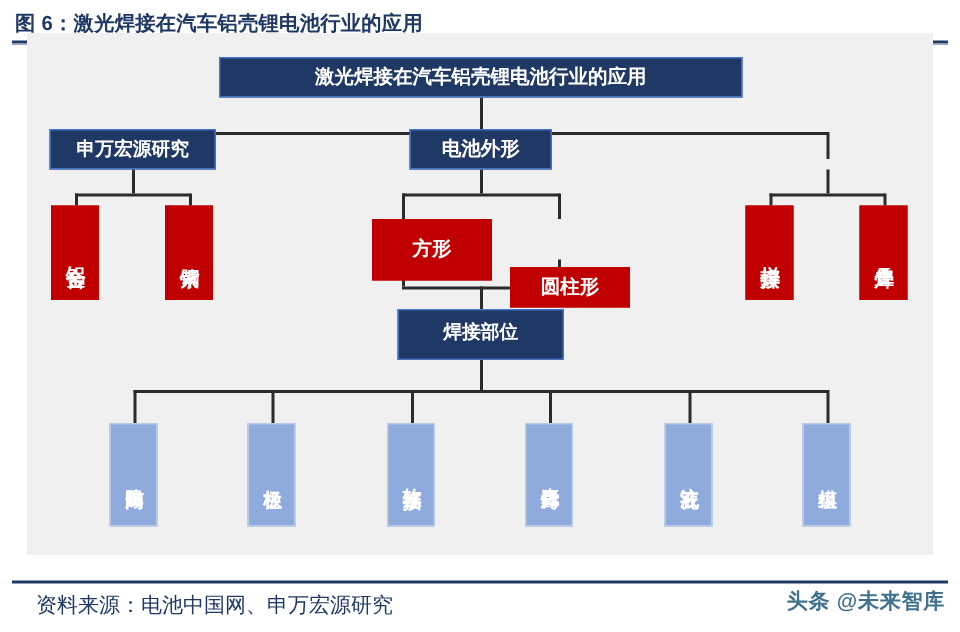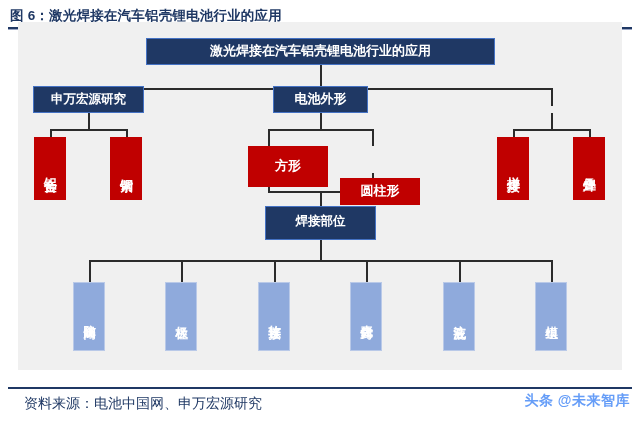--- a/index.html
+++ b/index.html
@@ -70,21 +70,21 @@
     font-size: 14px;
     color: #1F3864;
     white-space: nowrap;
   }
   #watermark {
     position: absolute;
     right: 10px;
     top: 392px;
     font-size: 14px;
     font-weight: bold;
-    color: #3b82f6;
+    color: #0c4a6e;
     opacity: 0.78;
     white-space: nowrap;
     letter-spacing: 0.5px;
   }
 
   
   .node {
     position: absolute;
     box-sizing: border-box;
     display: flex;

